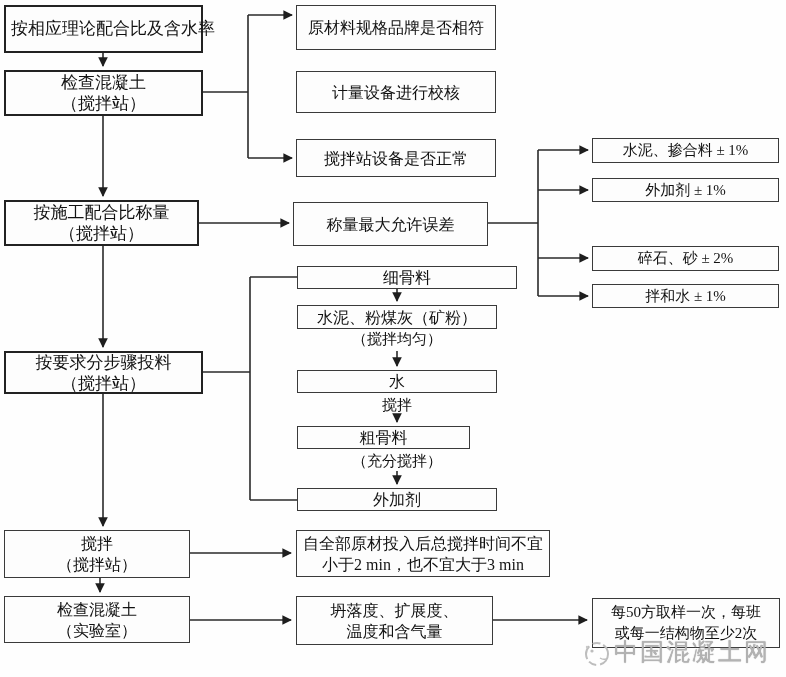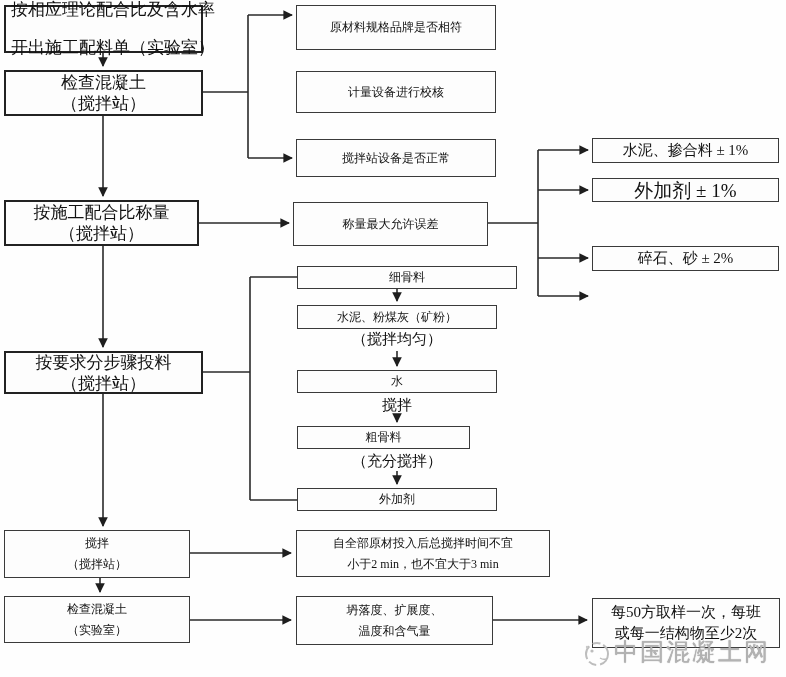--- a/index.html
+++ b/index.html
@@ -5,21 +5,21 @@
   html,body{margin:0;padding:0;background:#fff;}
   .canvas{
     position:relative;width:786px;height:677px;background:#fefefe;
     font-family:"Liberation Serif","DejaVu Serif",serif;color:#111;overflow:hidden;
   }
   svg.wires{position:absolute;left:0;top:0;width:786px;height:677px;pointer-events:none;}
   .box{
     position:absolute;box-sizing:border-box;background:#fdfdfd;
     border:1px solid #3a3a3a;display:flex;flex-direction:column;
     align-items:center;justify-content:center;text-align:center;
-    font-size:12px;line-height:21px;
+    font-size:16px;line-height:21px;
   }
   .box.heavy{border-width:2px;border-color:#222;font-size:17px;}
   .box.leftalign{align-items:flex-start;text-align:left;padding-left:5px;line-height:22px;}
   .box span{display:block;white-space:nowrap;}
   .caption{
     position:absolute;width:200px;text-align:center;font-size:15px;color:#111;white-space:nowrap;
   }
   .watermark{
     position:absolute;left:578px;top:630px;width:208px;height:44px;
     display:flex;align-items:center;color:#adadad;
@@ -66,21 +66,20 @@
       <line x1="103" y1="394" x2="103" y2="526" marker-end="url(#arw)"></line>
       <line x1="190" y1="553" x2="291" y2="553" marker-end="url(#arw)"></line>
       <line x1="100" y1="578" x2="100" y2="592" marker-end="url(#arw)"></line>
       <line x1="190" y1="620" x2="291" y2="620" marker-end="url(#arw)"></line>
       <line x1="493" y1="620" x2="587" y2="620" marker-end="url(#arw)"></line>
     </g>
   </svg>
 
   <div class="box heavy leftalign" style="left:4px;top:5px;width:199px;height:48px;gap:16px;">
     <span>按相应理论配合比及含水率</span>
-    <span>开出施工配料单（实验室）</span>
   </div>
   <div class="box heavy" style="left:4px;top:70px;width:199px;height:46px;">
     <span>检查混凝土</span>
     <span>（搅拌站）</span>
   </div>
   <div class="box heavy" style="left:4px;top:200px;width:195px;height:46px;">
     <span>按施工配合比称量</span>
     <span>（搅拌站）</span>
   </div>
   <div class="box heavy" style="left:4px;top:351px;width:199px;height:43px;">
@@ -105,25 +104,28 @@
   <div class="box" style="left:296px;top:139px;width:200px;height:38px;">
     <span>搅拌站设备是否正常</span>
   </div>
   <div class="box" style="left:293px;top:202px;width:195px;height:44px;">
     <span>称量最大允许误差</span>
   </div>
 
   <div class="box" style="left:592px;top:138px;width:187px;height:25px;font-size:15px;">
     <span>水泥、掺合料 ± 1%</span>
   </div>
-  <div class="box" style="left:592px;top:178px;width:187px;height:24px;font-size:19px;">
+  <div class="box" style="left:592px;top:178px;width:187px;height:24px;font-size:15px;">
     <span>外加剂 ± 1%</span>
   </div>
   <div class="box" style="left:592px;top:246px;width:187px;height:25px;font-size:15px;">
     <span>碎石、砂 ± 2%</span>
+  </div>
+  <div class="box" style="left:592px;top:284px;width:187px;height:24px;font-size:15px;">
+    <span>拌和水 ± 1%</span>
   </div>
 
   <div class="box" style="left:297px;top:266px;width:220px;height:23px;">
     <span>细骨料</span>
   </div>
   <div class="box" style="left:297px;top:305px;width:200px;height:24px;">
     <span>水泥、粉煤灰（矿粉）</span>
   </div>
   <div class="caption" style="left:297px;top:330px;">（搅拌均匀）</div>
   <div class="box" style="left:297px;top:370px;width:200px;height:23px;">

